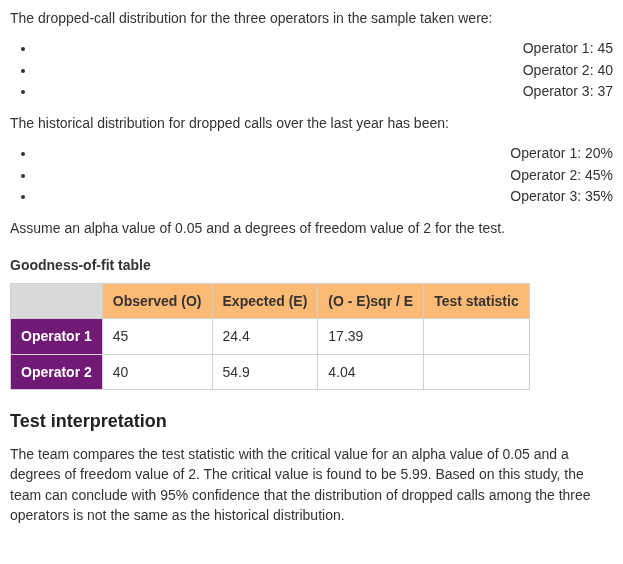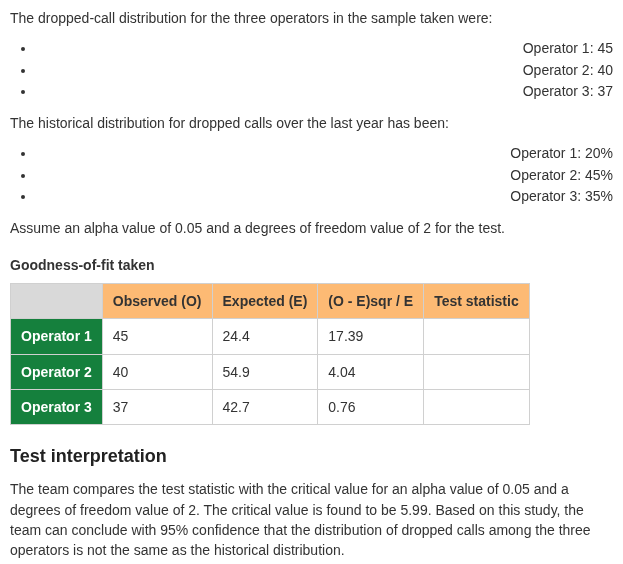--- a/index.html
+++ b/index.html
@@ -47,21 +47,21 @@
     background: #fdba74;
     font-weight: bold;
     color: #333;
   }
   table.gof thead th.corner {
     background: #d9d9d9;
     border: 1px solid #d0d0d0;
     min-width: 70px;
   }
   table.gof tbody th.rowhead {
-    background: #15803d;
+    background: #701a75;
     color: #fff;
     font-weight: bold;
     text-align: left;
     min-width: 70px;
   }
   h2.interp {
     font-size: 18px;
     margin: 18px 0 10px 0;
     color: #222;
   }
@@ -80,21 +80,21 @@
 <p>The historical distribution for dropped calls over the last year has been:</p>
 
 <ul>
   <li>Operator 1: 20%</li>
   <li>Operator 2: 45%</li>
   <li>Operator 3: 35%</li>
 </ul>
 
 <p>Assume an alpha value of 0.05 and a degrees of freedom value of 2 for the test.</p>
 
-<div class="table-title">Goodness-of-fit taken</div>
+<div class="table-title">Goodness-of-fit table</div>
 
 <table class="gof">
   <thead>
     <tr>
       <th class="corner"></th>
       <th>Observed (O)</th>
       <th>Expected (E)</th>
       <th>(O - E)sqr / E</th>
       <th>Test statistic</th>
     </tr>
@@ -107,25 +107,18 @@
       <td>17.39</td>
       <td></td>
     </tr>
     <tr>
       <th class="rowhead">Operator 2</th>
       <td>40</td>
       <td>54.9</td>
       <td>4.04</td>
       <td></td>
     </tr>
-    <tr>
-      <th class="rowhead">Operator 3</th>
-      <td>37</td>
-      <td>42.7</td>
-      <td>0.76</td>
-      <td></td>
-    </tr>
   </tbody>
 </table>
 
 <h2 class="interp">Test interpretation</h2>
 
 <p>The team compares the test statistic with the critical value for an alpha value of 0.05 and a degrees of freedom value of 2. The critical value is found to be 5.99. Based on this study, the team can conclude with 95% confidence that the distribution of dropped calls among the three operators is not the same as the historical distribution.</p>
 
 </body></html>

